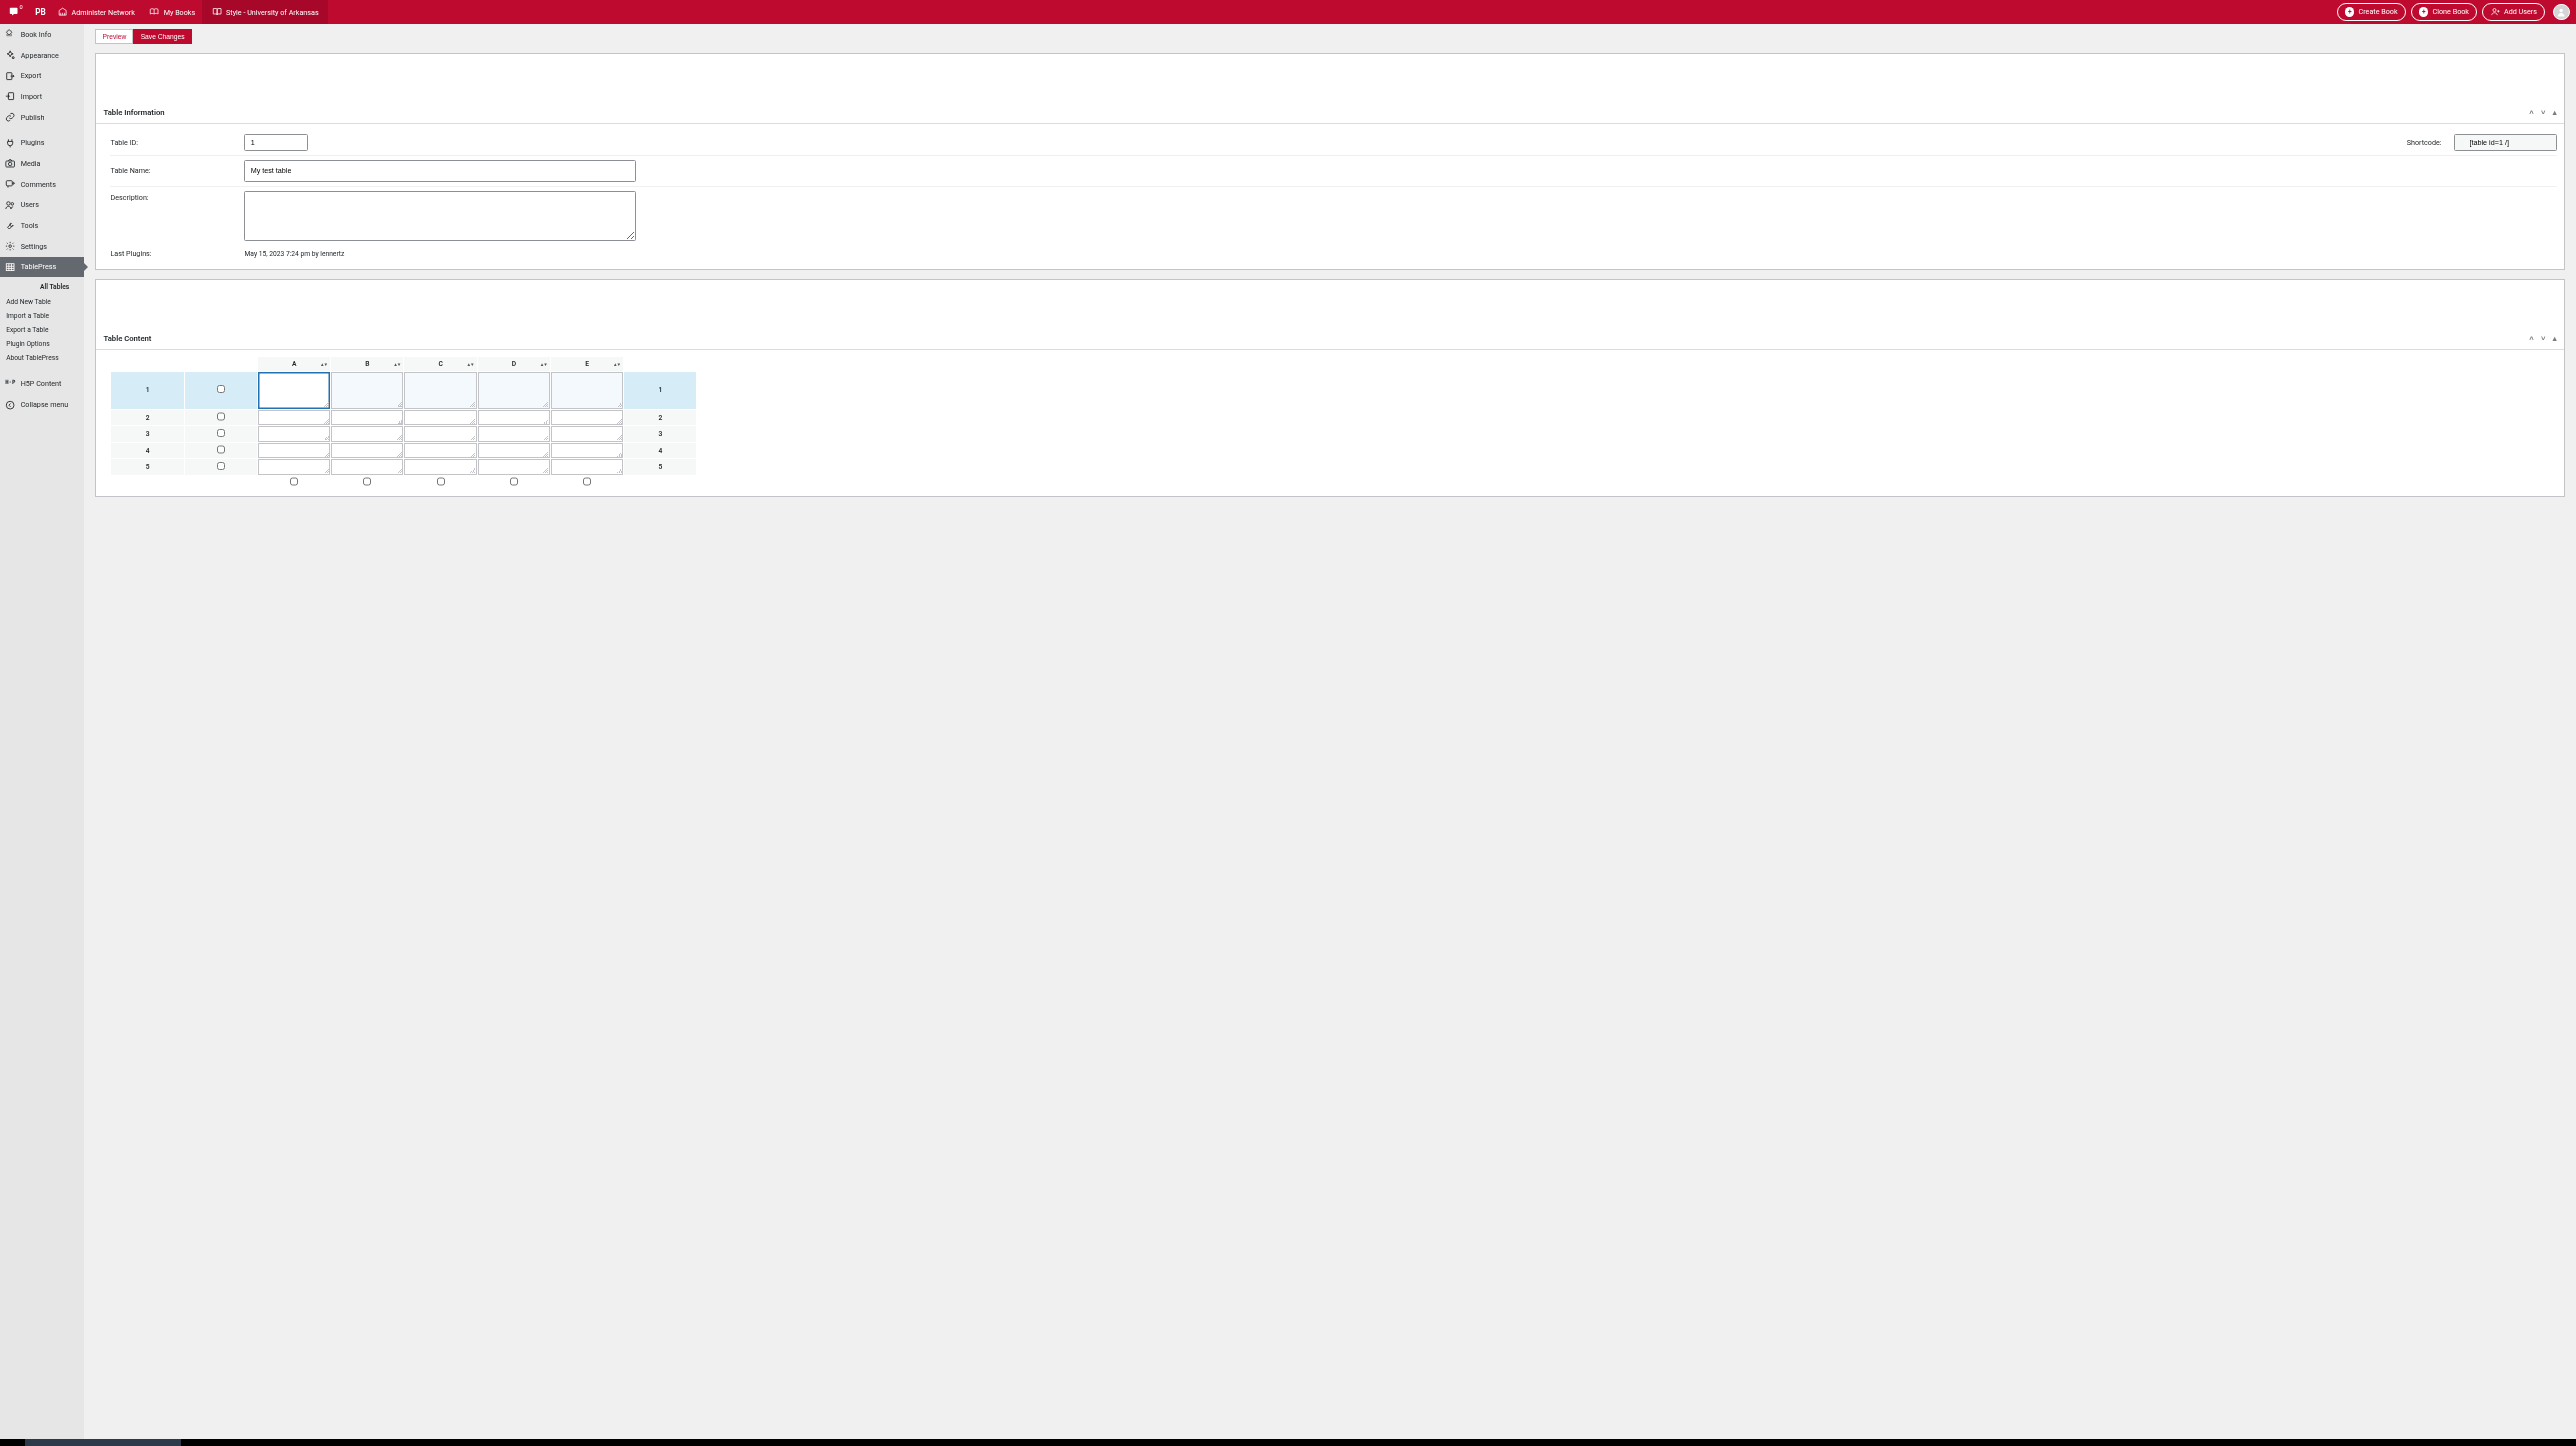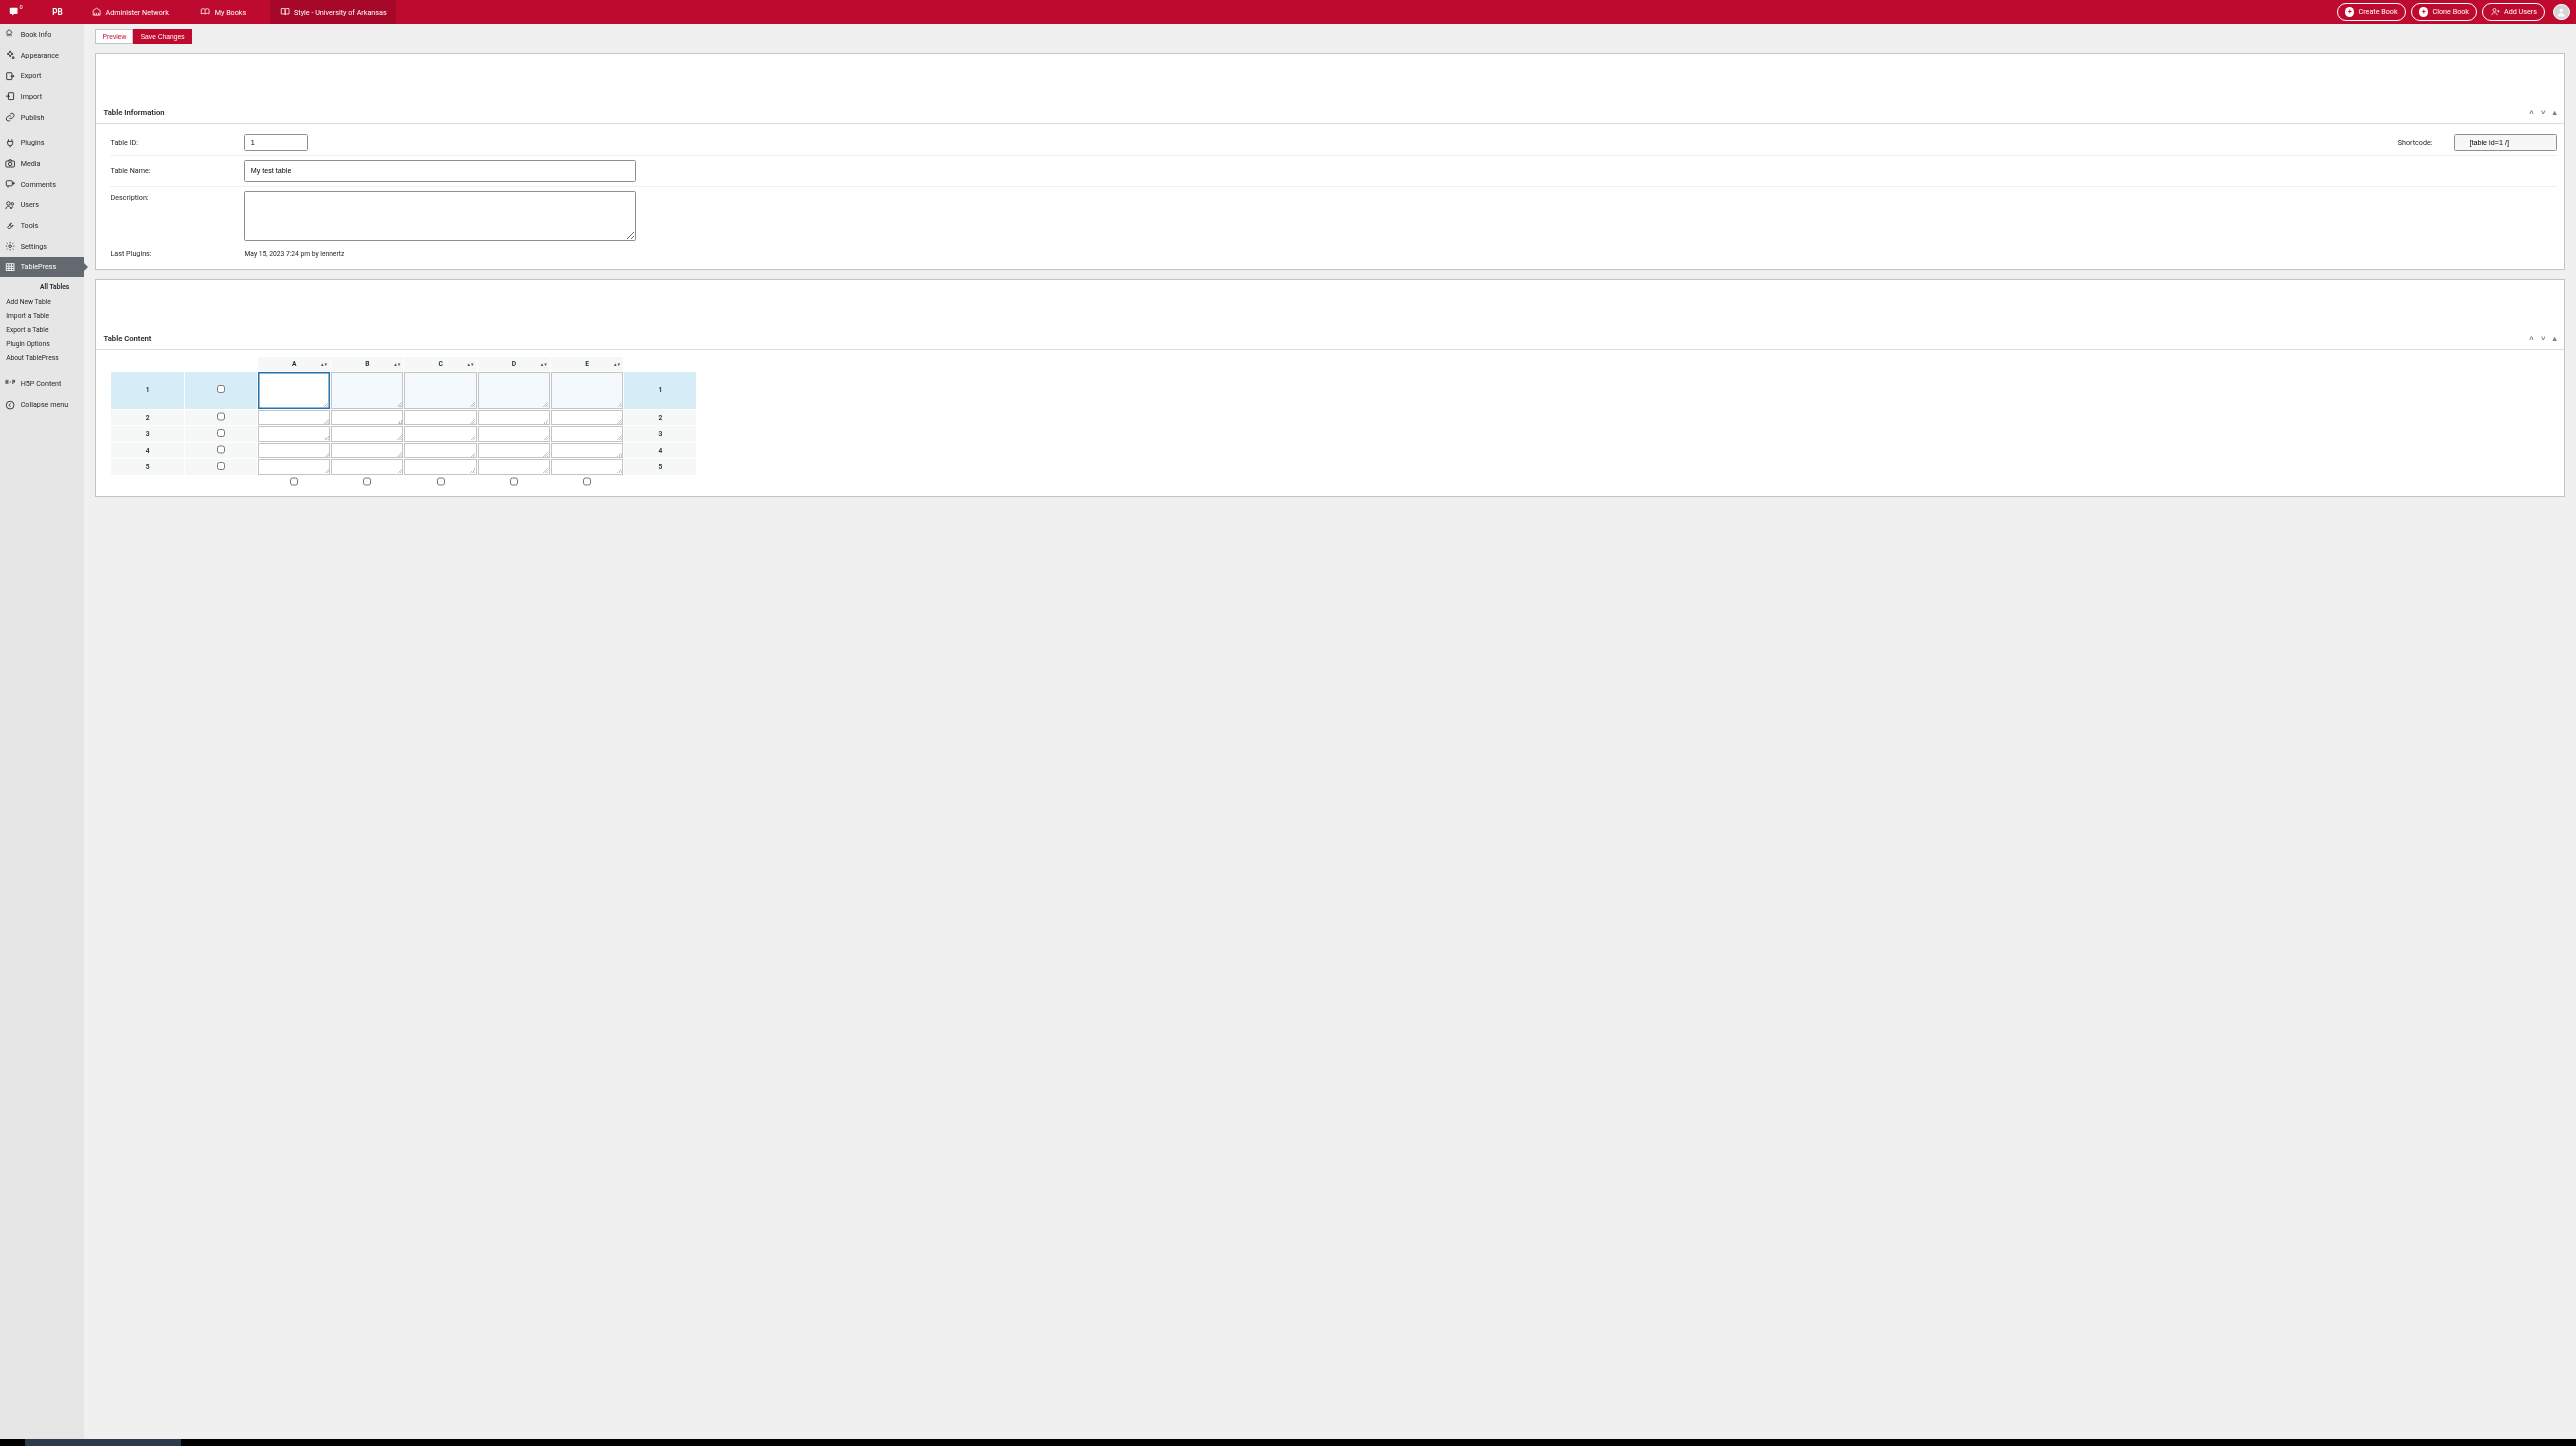--- a/index.html
+++ b/index.html
@@ -13,21 +13,21 @@
 
 .admin-bar {
   height: 24px;
   background: #bf0a30;
   display: flex;
   align-items: center;
   color: #fff;
   position: relative;
   padding: 0 0 0 2.1px;
 }
-.admin-bar .left { display:flex; align-items:center; gap:17px; }
+.admin-bar .left { display:flex; align-items:center; gap:0; }
 .admin-bar .item {
   display:flex; align-items:center; gap:4.1px;
   padding: 0 7.2px; height:24px;
   font-size:7.2px;
   color:#fff;
   cursor:pointer;
 }
 .admin-bar .item.pb-logo { font-weight:700; font-size:8.2px; padding:0 5.2px;}
 .admin-bar .badge { font-size:5.7px; vertical-align: top; position:relative; top:-5.2px; margin-left:-3.1px; }
 .admin-bar .item.active { background: rgba(0,0,0,0.12); padding:0 9.3px; }
@@ -88,21 +88,21 @@
 .form-row { display:flex; align-items:center; padding:4.1px 0; border-bottom:0.5px solid #f0f0f1; }
 .form-row:last-of-type { border-bottom:none; }
 .form-row .lbl { width:134px; font-size:7.2px; flex-shrink:0; }
 .form-row .val { flex:1; display:flex; align-items:center; }
 
 input[type=text].small { width:64px; height:16.5px; padding:0 5.2px; border:0.5px solid #8c8f94; border-radius:1.5px; font-size:7.2px; }
 input[type=text].full { width:392px; max-width:100%; height:22px; padding:0 5.2px; border:0.5px solid #8c8f94; border-radius:1.5px; font-size:7.2px; }
 input[type=text].shortcode { width:103px; height:16.5px; padding:0 15px; border:0.5px solid #8c8f94; border-radius:1.5px; background:#f6f7f7; font-size:7.2px; }
 textarea.desc { width:392px; max-width:100%; height:50px; padding:4.1px 5.2px; border:0.5px solid #8c8f94; border-radius:1.5px; resize:both; font-family:inherit; }
 
-.shortcode-wrap { margin-left:auto; display:flex; align-items:center; gap:21px; font-size:7.2px; }
+.shortcode-wrap { margin-left:auto; display:flex; align-items:center; gap:12px; font-size:7.2px; }
 
 
 .grid { border-collapse:collapse; width: 587px; }
 .grid th, .grid td { text-align:center; }
 .grid .col-head {
   height:14.4px; border:0.5px solid #fff; background:#f6f7f7;
   position:relative; font-weight:600; font-size:6.7px;
 }
 .grid .col-head .sorters { position:absolute; right:3.1px; top:50%; transform:translateY(-50%); font-size:4.6px; color:#50575e; letter-spacing:-1px; }
 .grid .row-side {

